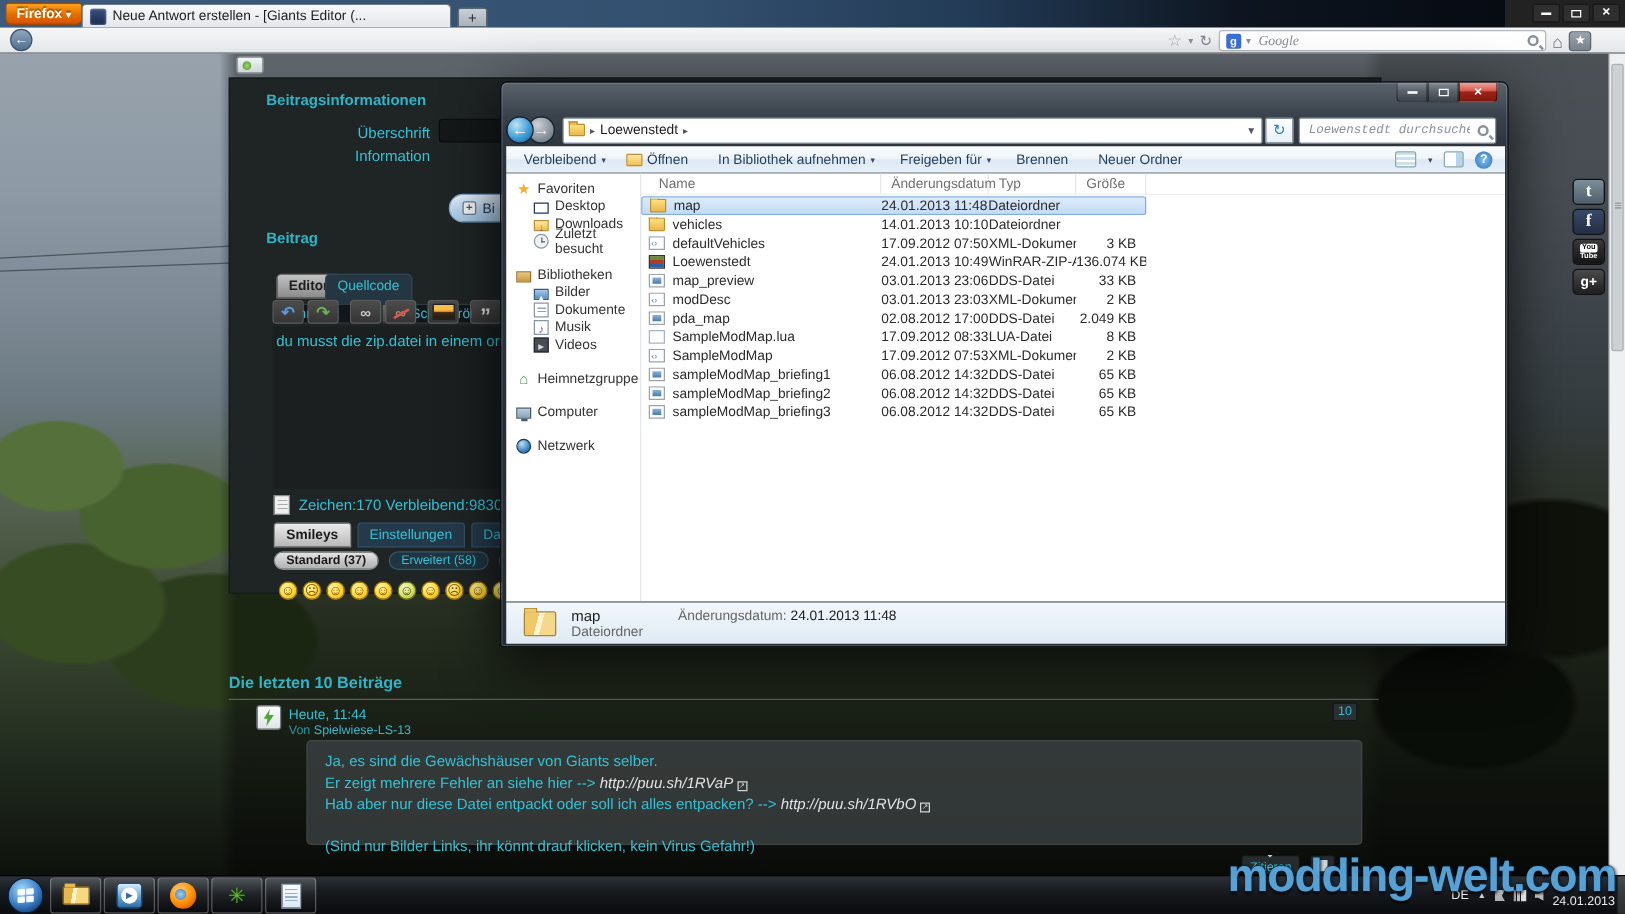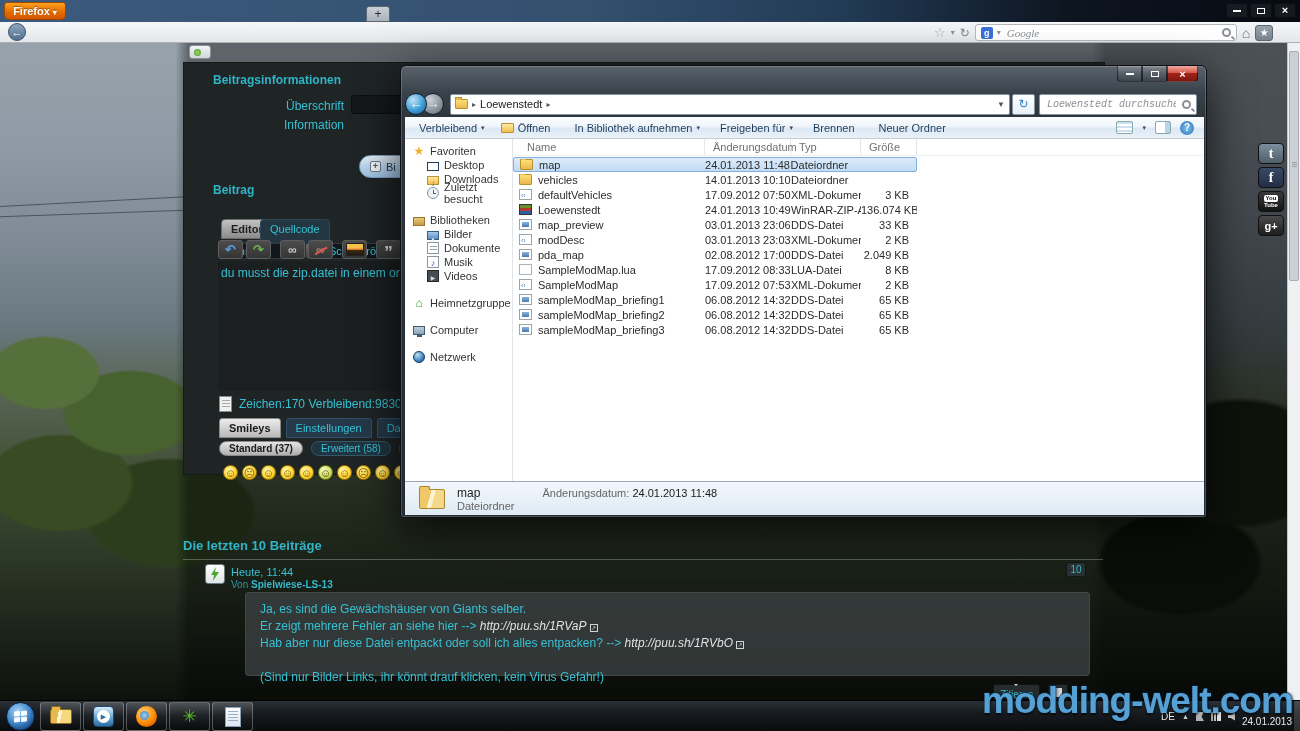--- a/index.html
+++ b/index.html
@@ -1,21 +1,21 @@
 <!DOCTYPE html>
 <html><head>
 <meta charset="utf-8">
 <style>
   html,body{margin:0;padding:0;background:#000;}
   *{box-sizing:border-box;}
   .screen{position:relative;width:1300px;height:731px;overflow:hidden;
     font-family:"Liberation Sans",sans-serif;background:#222;}
 
   
-  .ff-titlebar{position:absolute;left:0;top:0;width:1300px;height:22px;
+  .ff-titlebar{position:absolute;left:0;top:0;width:1204px;height:22px;
     background:linear-gradient(90deg,#3c5a7d 0%,#33506f 45%,#223a55 65%,#0d1520 82%,#070b12 100%);}
   .ff-btn{position:absolute;left:4px;top:2px;width:62px;height:18px;border-radius:3px 3px 5px 5px;
     background:linear-gradient(#ffa21f,#e56d00 55%,#d35400);border:1px solid #9a4a00;
     color:#fff;font-size:11px;font-weight:bold;text-align:center;line-height:16px;text-shadow:0 -1px 1px rgba(0,0,0,.4);}
   .ff-btn .car{font-size:8px;margin-left:3px;}
   .ff-tab{position:absolute;left:65px;top:3px;width:296px;height:19px;border-radius:4px 4px 0 0;
     background:linear-gradient(#f7f8f9,#e4e7ea);border:1px solid #6e7a86;border-bottom:none;
     display:flex;align-items:center;padding:0 6px;gap:5px;}
   .favicon{width:13px;height:13px;border-radius:2px;background:linear-gradient(#3a4f7c,#1d2b4d);flex:0 0 auto;
     box-shadow:inset 0 0 2px #7f9fd8;}
@@ -151,21 +151,21 @@
     background:repeating-linear-gradient(#9aa0a8 0 1px,transparent 1px 2px);}
 
   
   .recent-h{position:absolute;left:183px;top:495px;font-size:13px;font-weight:bold;color:#2fb4c8;}
   .recent-hr{position:absolute;left:183px;top:516px;width:920px;height:1px;background:rgba(200,210,215,.35);}
   .avatar{position:absolute;left:205px;top:521px;width:20px;height:20px;border-radius:3px;
     background:linear-gradient(#fdfdfd,#dfe4e6);border:1px solid #6e7a80;display:flex;
     align-items:center;justify-content:center;}
   .post-time{position:absolute;left:231px;top:523px;font-size:11px;color:#35c1d4;}
   .post-author{position:absolute;left:231px;top:536px;font-size:10px;color:#2c93a5;}
-  .post-author b{color:#38b8cc;font-weight:bold;margin-top:42px;}
+  .post-author b{color:#38b8cc;font-weight:normal;margin-top:42px;}
   .badge10{position:absolute;left:1066px;top:519px;width:20px;height:15px;background:#2b3134;
     border:1px solid #13171a;border-radius:2px;color:#35c1d4;font-size:10px;text-align:center;line-height:13px;}
   .msgbox{position:absolute;left:245px;top:549px;width:845px;height:84px;border-radius:4px;
     background:rgba(60,65,67,.78);border:1px solid rgba(255,255,255,.08);
     padding:8px 14px;font-size:12px;color:#35c1d4;line-height:17px;}
   .msgbox .lnk{color:#e2e2e2;font-style:italic;}
   .extlink{display:inline-block;width:8px;height:8px;border:1px solid #cfd4d8;margin-left:3px;
     font-size:6px;line-height:7px;color:#cfd4d8;text-align:center;font-style:normal;}
   .zit-row{position:absolute;left:993px;top:641px;display:flex;gap:8px;z-index:18;}
   .zit-btn{height:16px;background:#262b2e;border:1px solid #101416;border-radius:2px;display:flex;
@@ -327,20 +327,24 @@
 </style>
 </head>
 <body>
 
 <div class="screen">
 
   <div class="ff-titlebar">
     <div class="ff-btn">
       <span>Firefox</span><span class="car">▾</span>
     </div>
+    <div class="ff-tab">
+      <span class="favicon"></span>
+      <span class="tab-title">Neue Antwort erstellen - [Giants Editor (...</span>
+    </div>
     <div class="ff-newtab">+</div>
     <div class="wbtns ff">
       <div class="wb">
           <span class="bar"></span>
         </div>
       <div class="wb">
           <span class="box"></span>
         </div>
       <div class="wb">
           <span class="x">×</span>

